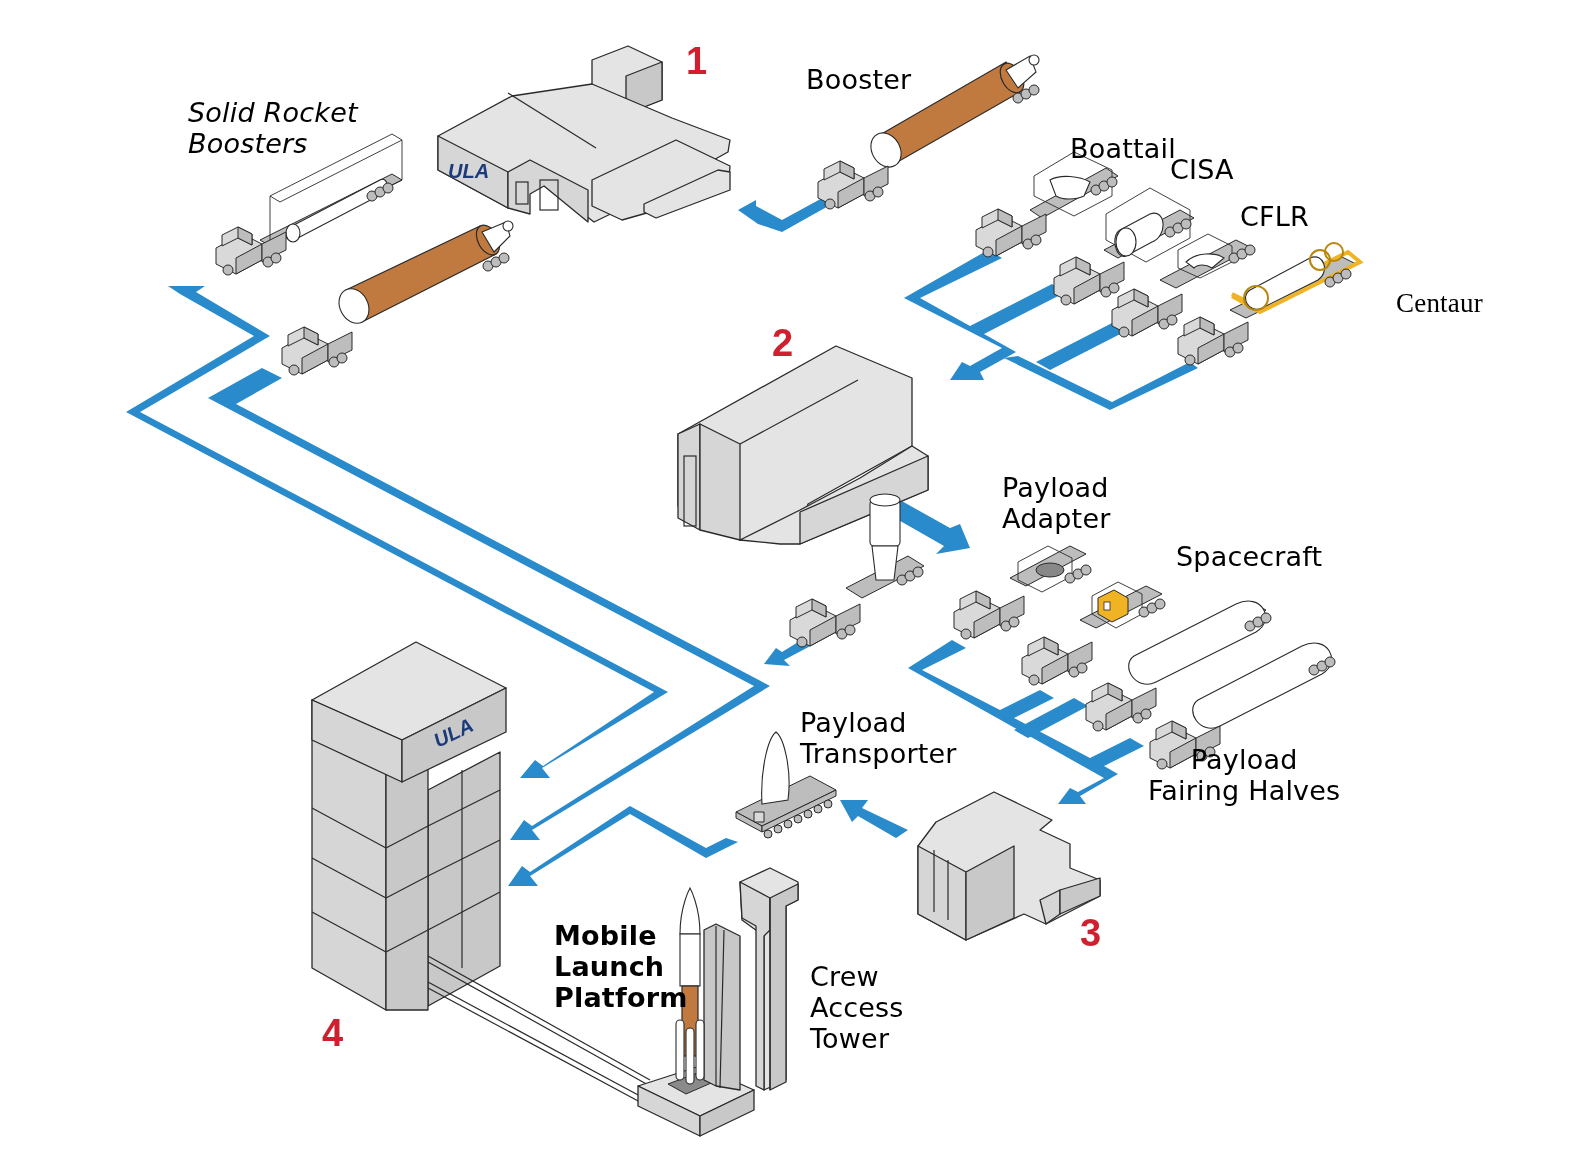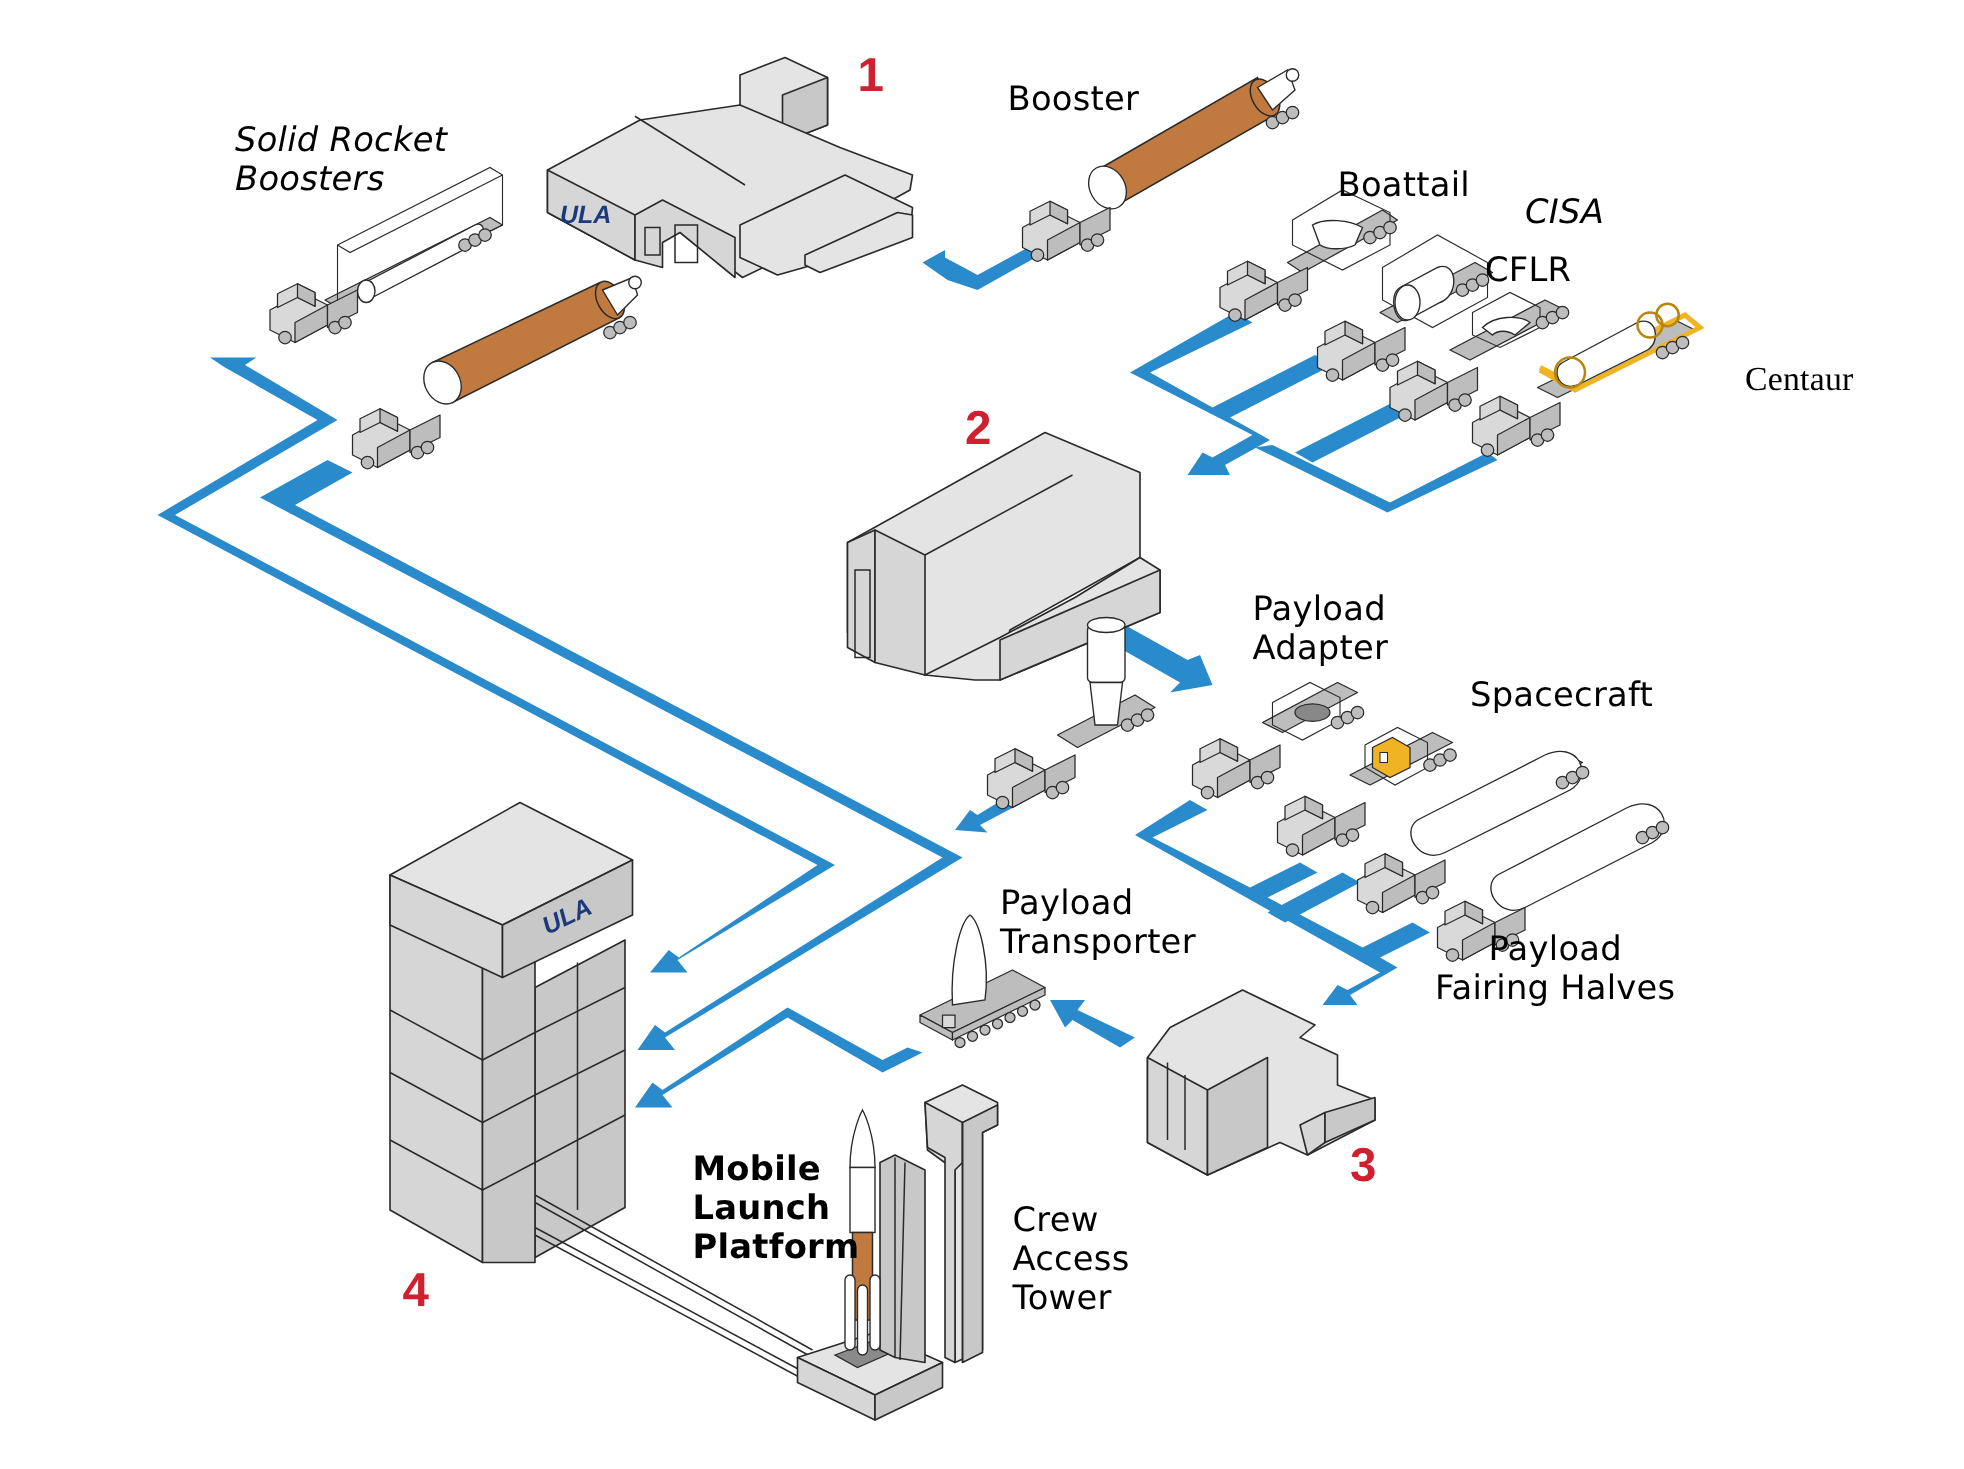--- a/index.html
+++ b/index.html
@@ -279,22 +279,22 @@
 
 <div class="num" style="left:686px; top:42px;">1</div>
 <div class="num" style="left:772px; top:324px;">2</div>
 <div class="num" style="left:1080px; top:914px;">3</div>
 <div class="num" style="left:322px; top:1014px;">4</div>
 
 <div class="lbl" style="left:188px; top:97px;font-style:italic;">Solid Rocket
 Boosters</div>
 <div class="lbl" style="left:806px; top:64px;">Booster</div>
 <div class="lbl" style="left:1070px; top:104px;margin-top:29px;">Boattail</div>
-<div class="lbl" style="left:1220px; top:154px;font-style:italic;">CISA</div>
-<div class="lbl" style="left:1188px; top:201px;">CFLR</div>
+<div class="lbl" style="left:1170px; top:154px;">CISA</div>
+<div class="lbl" style="left:1240px; top:201px;">CFLR</div>
 <div class="lbl" style="left:1396px; top:288px;font-family:Liberation Serif, serif;">Centaur</div>
 <div class="lbl" style="left:1002px; top:472px;">Payload
 Adapter</div>
 <div class="lbl" style="left:1176px; top:541px;">Spacecraft</div>
 <div class="lbl" style="left:1148px; top:744px; text-align:center;">Payload
 Fairing Halves</div>
 <div class="lbl" style="left:800px; top:707px;">Payload
 Transporter</div>
 <div class="lbl" style="left:554px; top:920px;font-weight:bold;">Mobile
 Launch

